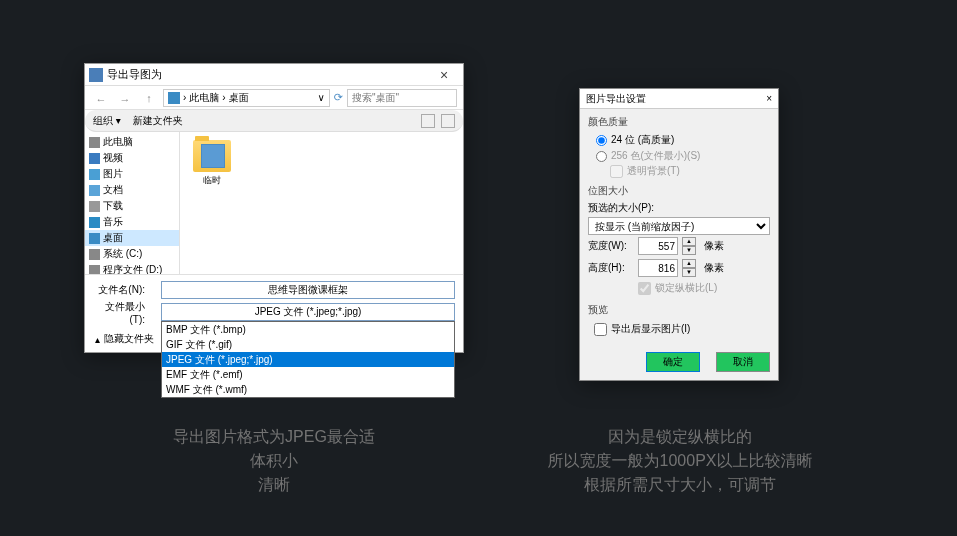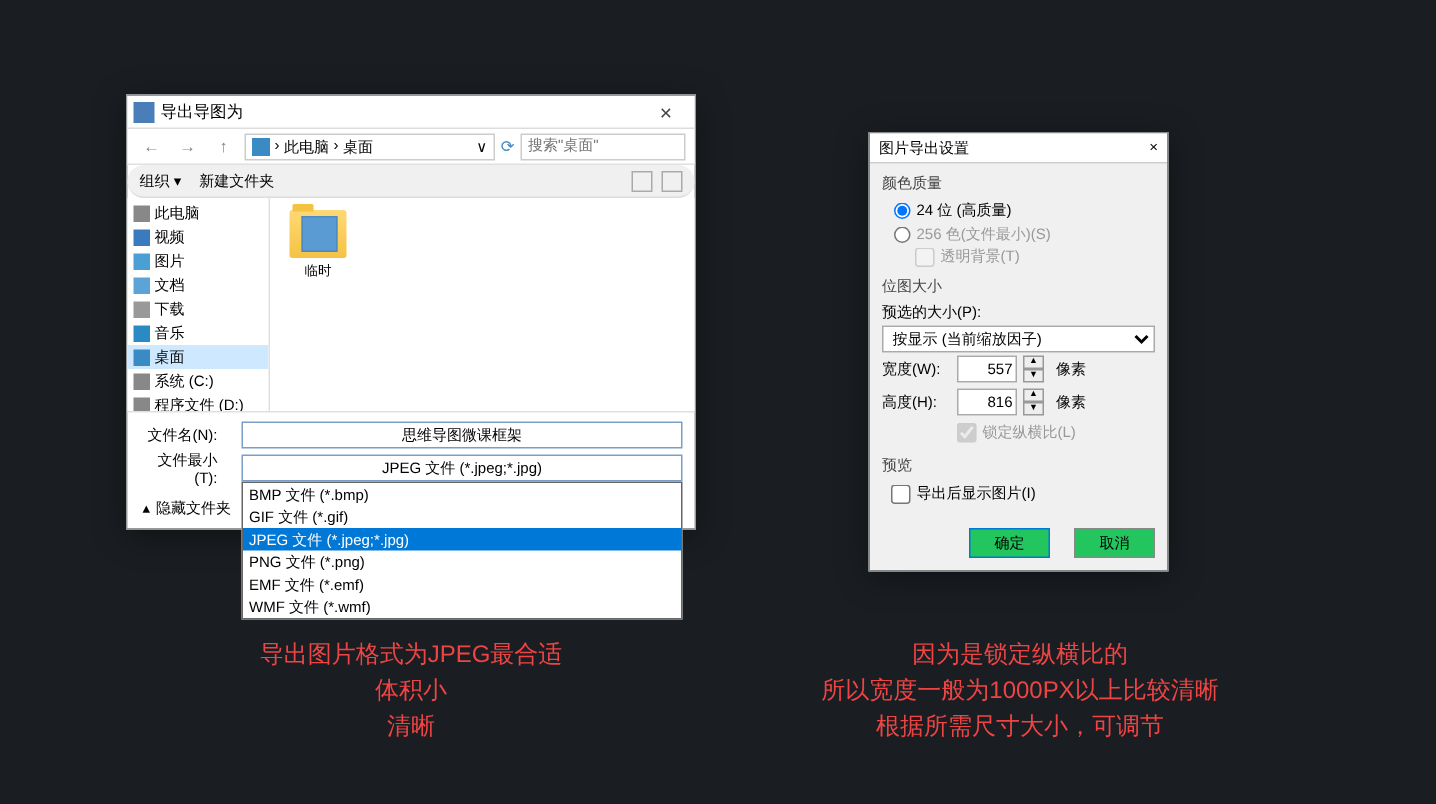--- a/index.html
+++ b/index.html
@@ -70,21 +70,21 @@
     .spin-btn { height: 9px; border: 1px solid #999; background: #eee; font-size: 6px; text-align: center; line-height: 6px; cursor: pointer; }
     .dim-unit { font-size: 10px; margin-left: 4px; }
     .lock-row { padding: 2px 0 2px 50px; display: flex; align-items: center; gap: 4px; color: #999; }
     .preview-check { padding: 2px 0 2px 6px; display: flex; align-items: center; gap: 4px; }
     
     .btn-row { display: flex; justify-content: flex-end; gap: 6px; padding: 8px; }
     .dlg-btn { width: 54px; height: 20px; border: 1px solid #888; background: #22c55e; font-size: 10px; cursor: pointer; margin-left: 10px; }
     .dlg-btn.primary { border: 1px solid #0078d7; }
     
     
-    .caption { position: absolute; color: #ef4444; font-size: 16px; text-align: center; line-height: 1.5; }
+    .caption { position: absolute; color: #737373; font-size: 16px; text-align: center; line-height: 1.5; }
     .caption-left { left: 84px; width: 380px; top: 425px; }
     .caption-right { left: 520px; width: 320px; top: 425px; }
   </style>
 </head>
 <body>
 
 <div class="save-dialog">
   <div class="titlebar">
     <div class="titlebar-icon"></div>
     <div class="titlebar-title">导出导图为</div>
@@ -171,21 +171,20 @@
       <input class="field-input" value="思维导图微课框架" style="">
     </div>
     <div class="field-row">
       <div class="field-label">文件最小(T):</div>
       <div class="dropdown">
         <input class="field-input" style="width: 100%;" readonly="" value="JPEG 文件 (*.jpeg;*.jpg)">
         <div class="dropdown-list" id="formats">
             <div class="dd-item">BMP 文件 (*.bmp)</div>
             <div class="dd-item">GIF 文件 (*.gif)</div>
             <div class="dd-item selected">JPEG 文件 (*.jpeg;*.jpg)</div>
-            <div class="dd-item">PNG 文件 (*.png)</div>
             <div class="dd-item">EMF 文件 (*.emf)</div>
             <div class="dd-item">WMF 文件 (*.wmf)</div>
           </div>
       </div>
     </div>
   </div>
 
   <div class="hide-folders">
     <span>▴</span>
     <span>隐藏文件夹</span>

